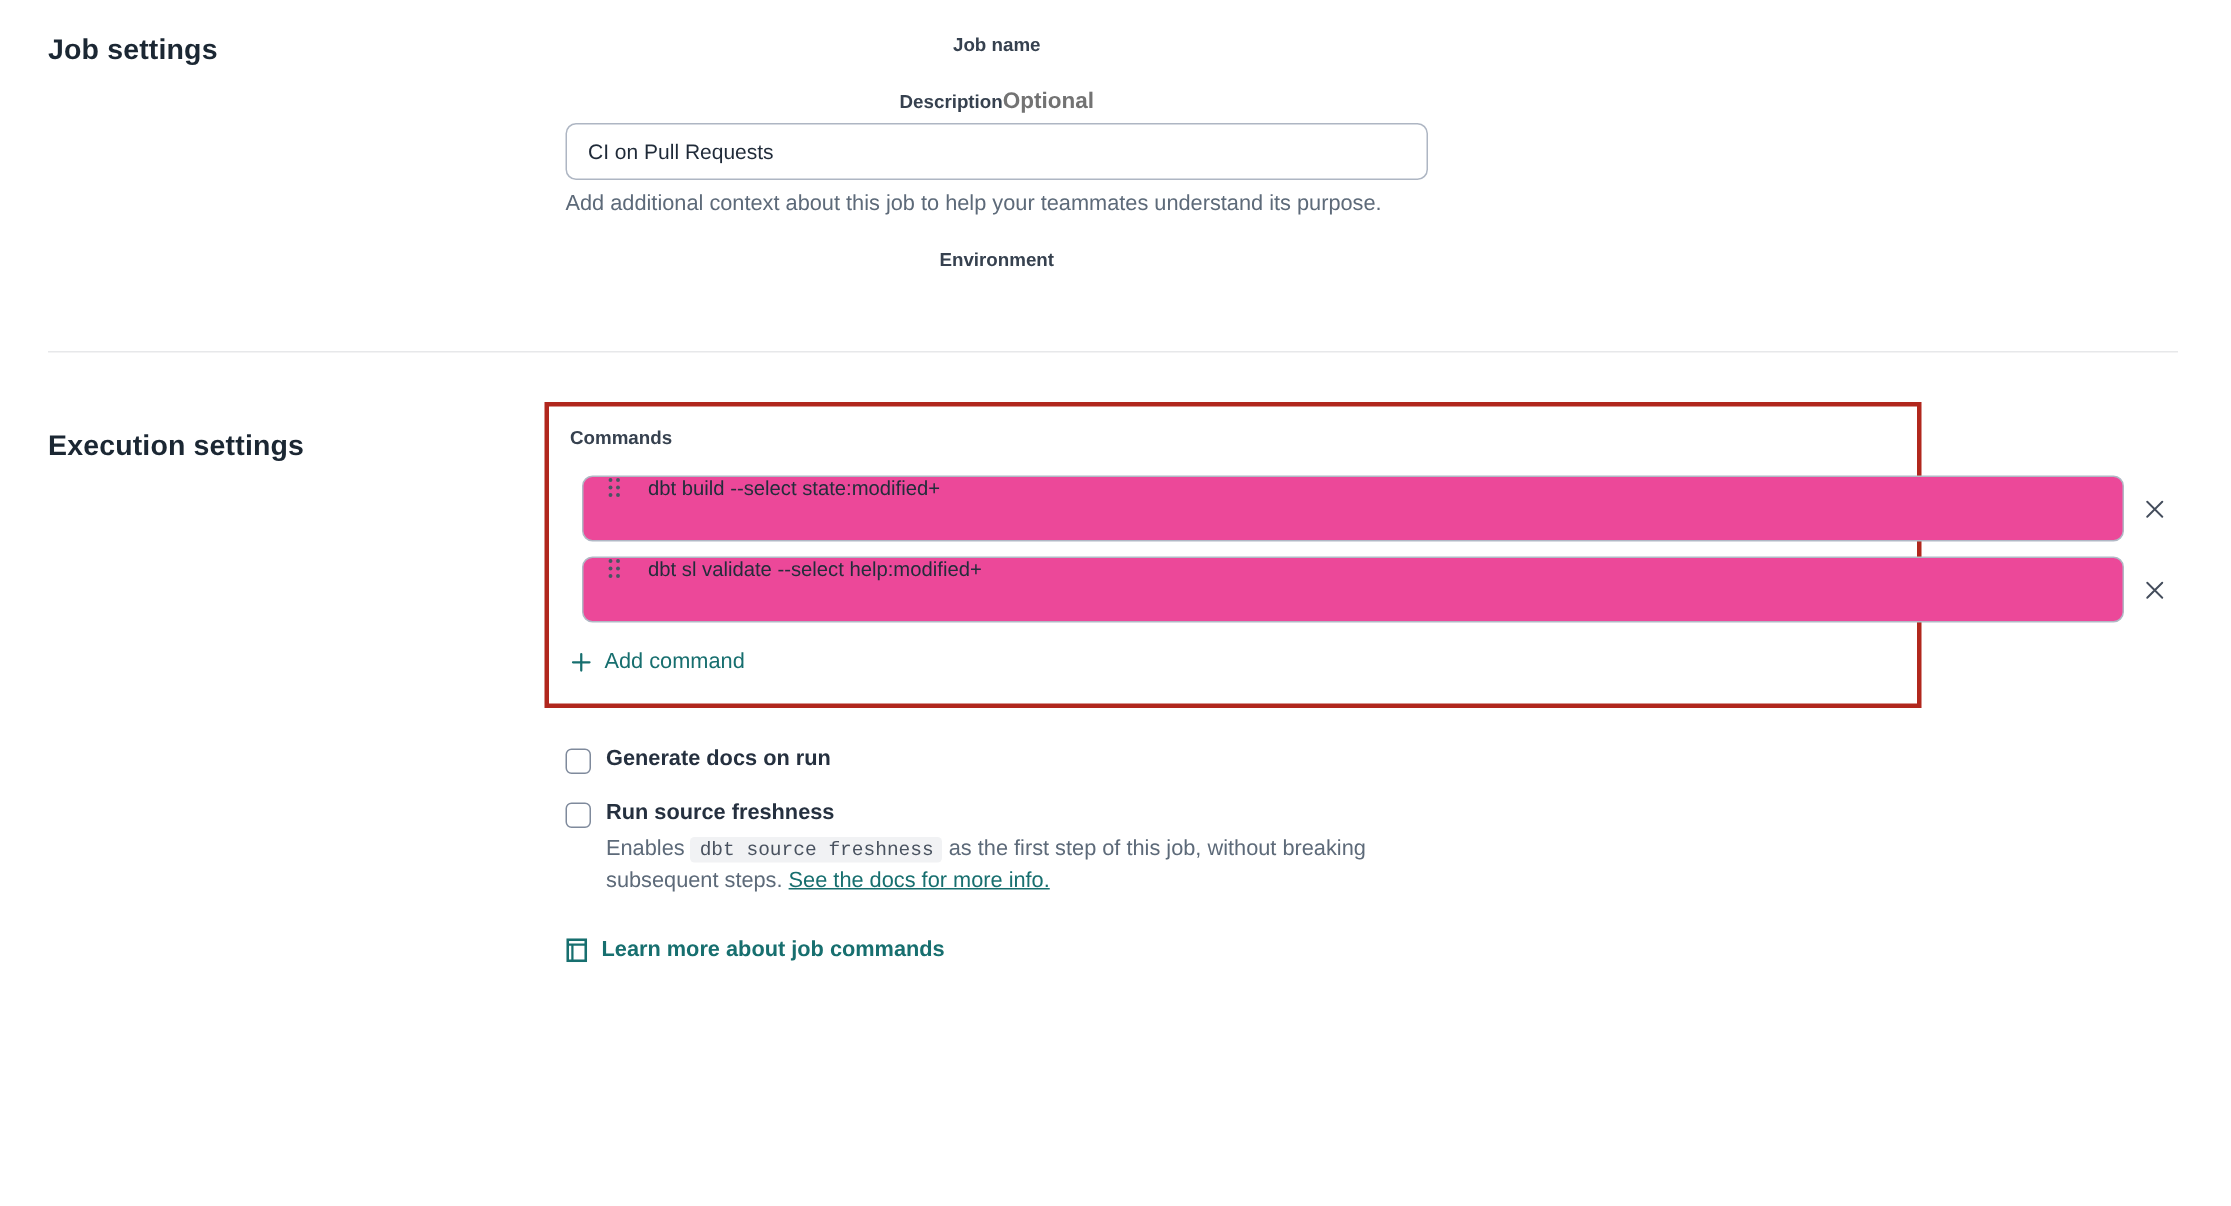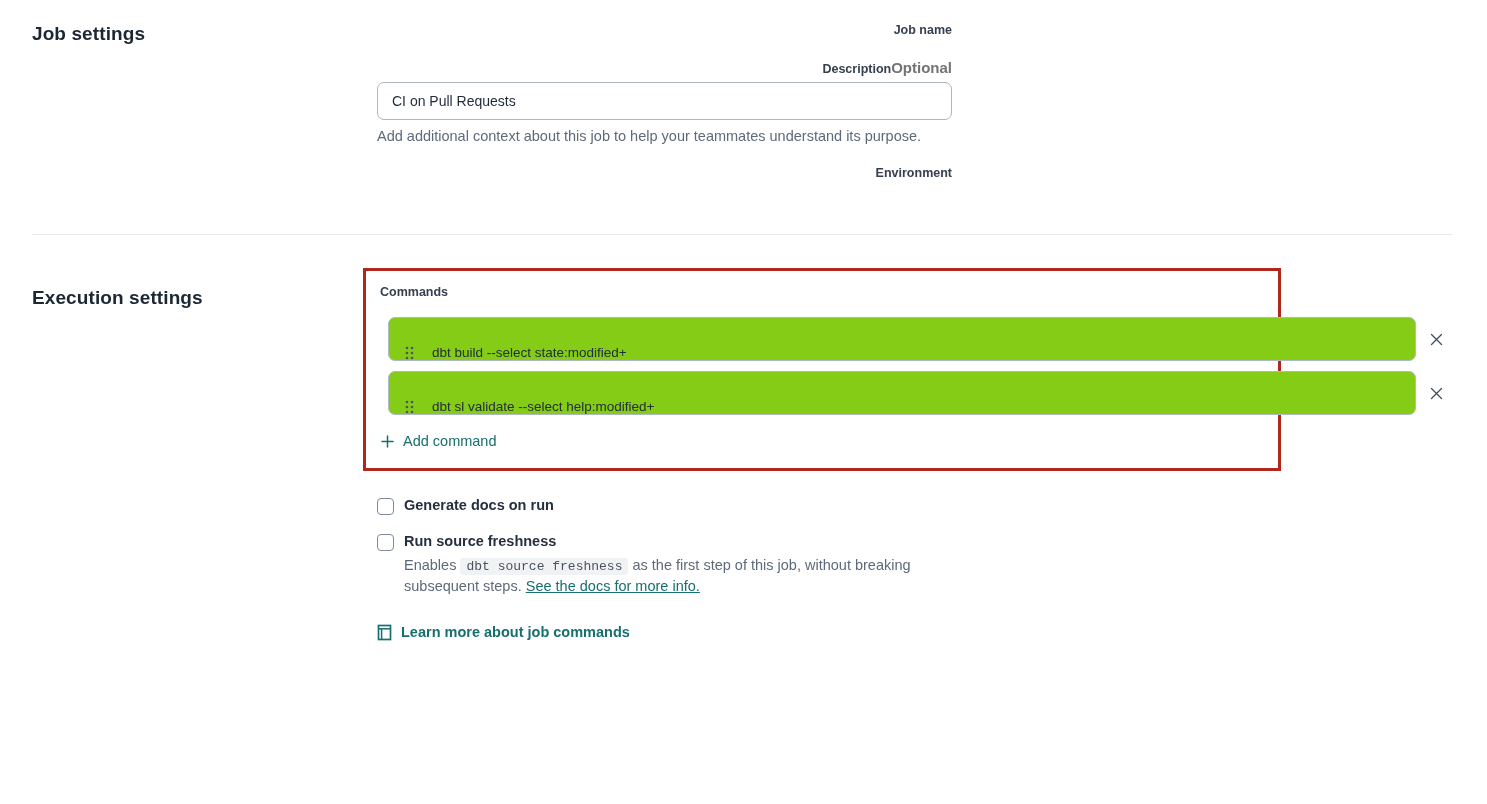--- a/index.html
+++ b/index.html
@@ -13,21 +13,21 @@
     overflow: hidden;
   }
   .section { display: flex; align-items: flex-start; }
   .section-left { flex: 0 0 345px; }
   .section-left-2 { flex: 0 0 331px; }
   h2.section-heading {
     font-size: 19px; font-weight: 700; color: #1b2733; letter-spacing: .1px;
   }
   .form-col { width: 575px; }
   .field-group { margin-bottom: 22px; }
-  .label-row { display: flex; justify-content: flex-end; align-items: baseline; margin-bottom: 6px; }
+  .label-row { display: flex; justify-content: center; align-items: baseline; margin-bottom: 6px; }
   .field-label { font-size: 12.5px; font-weight: 700; color: #36414f; }
   .optional-label { font-size: 15px; font-weight: 700; color: #737373; }
   .text-input {
     width: 100%; height: 38px;
     border: 1px solid #aeb6c3; border-radius: 7px;
     padding: 0 14px; font-size: 14px; color: #1f2a38;
     font-family: "Liberation Sans", "DejaVu Sans", sans-serif;
     background: #fff; outline: none;
   }
   .help-text { margin-top: 8px; font-size: 14.5px; color: #5d6a79; }
@@ -46,22 +46,22 @@
     border: 3px solid #b1271d;
     padding: 14px 14px 16px 14px;
     width: 918px;
   }
   .command-row { display: flex; align-items: center; margin-left: 8px; }
   .command-row + .command-row { margin-top: 10px; }
   .commands-label { font-size: 12.5px; font-weight: 700; color: #36414f; margin-bottom: 18px; }
   .command-box {
     flex: 0 0 1028px; height: 44px;
     border: 1px solid #b1b8c5; border-radius: 7px;
-    display: flex; align-items: flex-end; padding: 0 14px 0 16px;
-    background: #84cc16;
+    display: flex; align-items: flex-start; padding: 0 14px 0 16px;
+    background: #ec4899;
   }
   .drag-handle { flex: 0 0 auto; margin-right: 18px; cursor: grab; display: flex; }
   .command-text { font-size: 13.5px; color: #232d3b; }
   .remove-btn {
     margin-left: 13px; width: 18px; height: 18px;
     background: none; border: none; cursor: pointer; padding: 0;
     display: flex; align-items: center; justify-content: center;
   }
   .add-command {
     margin-top: 18px; margin-left: 1px;

